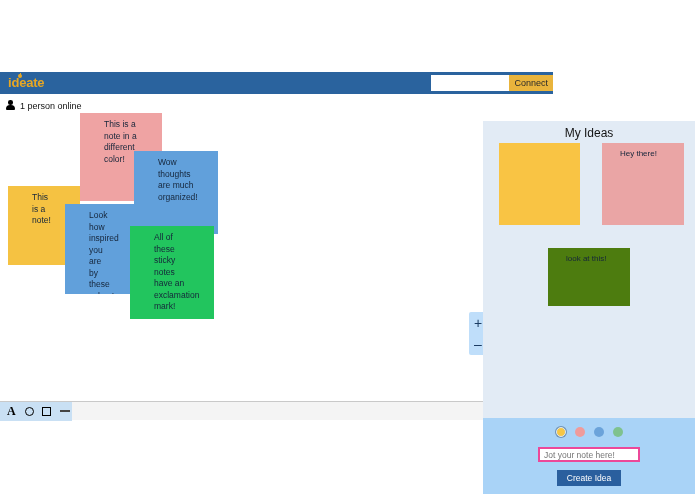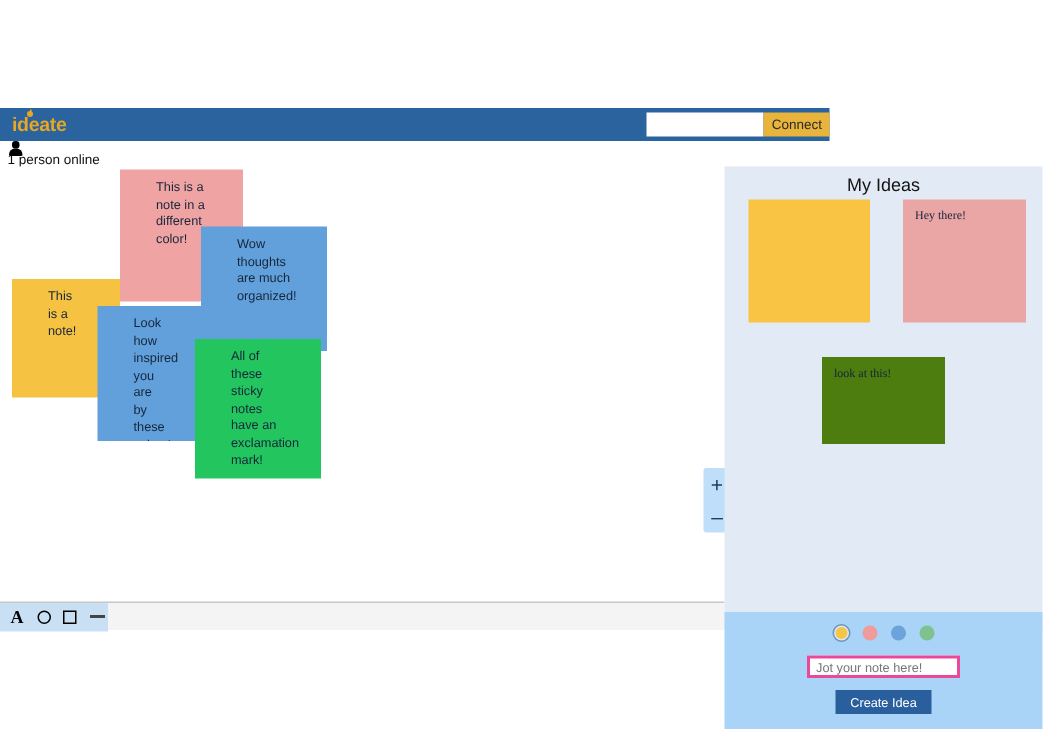--- a/index.html
+++ b/index.html
@@ -90,24 +90,23 @@
     line-height: 16px;
   }
 
   
   .online-bar {
     position: absolute;
     left: 0;
     top: 22px;
     height: 17px;
     display: flex;
-    align-items: flex-start;
+    align-items: flex-end;
     padding-left: 5px;
     gap: 5px;
-    flex-direction: column;
   }
   .person-icon {
     width: 10px;
     height: 11px;
     position: relative;
   }
   .person-icon .head {
     position: absolute;
     left: 3px; top: 0;
     width: 4.5px; height: 4.5px;
@@ -228,43 +227,42 @@
   }
   .tool-line {
     width: 10px; height: 1.4px;
     background: #444;
   }
 
   
   .sidebar {
     position: absolute;
     left: 483px;
-    top: 39px;
+    top: 49px;
     width: 212px;
     height: 309px;
     background: #e2ebf5;
   }
   .sidebar-title {
     position: absolute;
     left: 0; top: 5px;
     width: 212px;
     text-align: center;
     font-size: 12px;
     color: #131313;
   }
   .idea-note {
     position: absolute;
     box-sizing: border-box;
-    padding: 5px 8px;
+    padding: 5px 18px;
     font-size: 8px;
     line-height: 11px;
     color: #15253a;
     cursor: pointer;
     overflow: hidden;
-    font-family: Liberation Serif, serif;
   }
 
   .create-panel {
     position: absolute;
     left: 0;
     top: 297px;
     width: 212px;
     height: 78px;
     background: #a9d3f7;
   }

